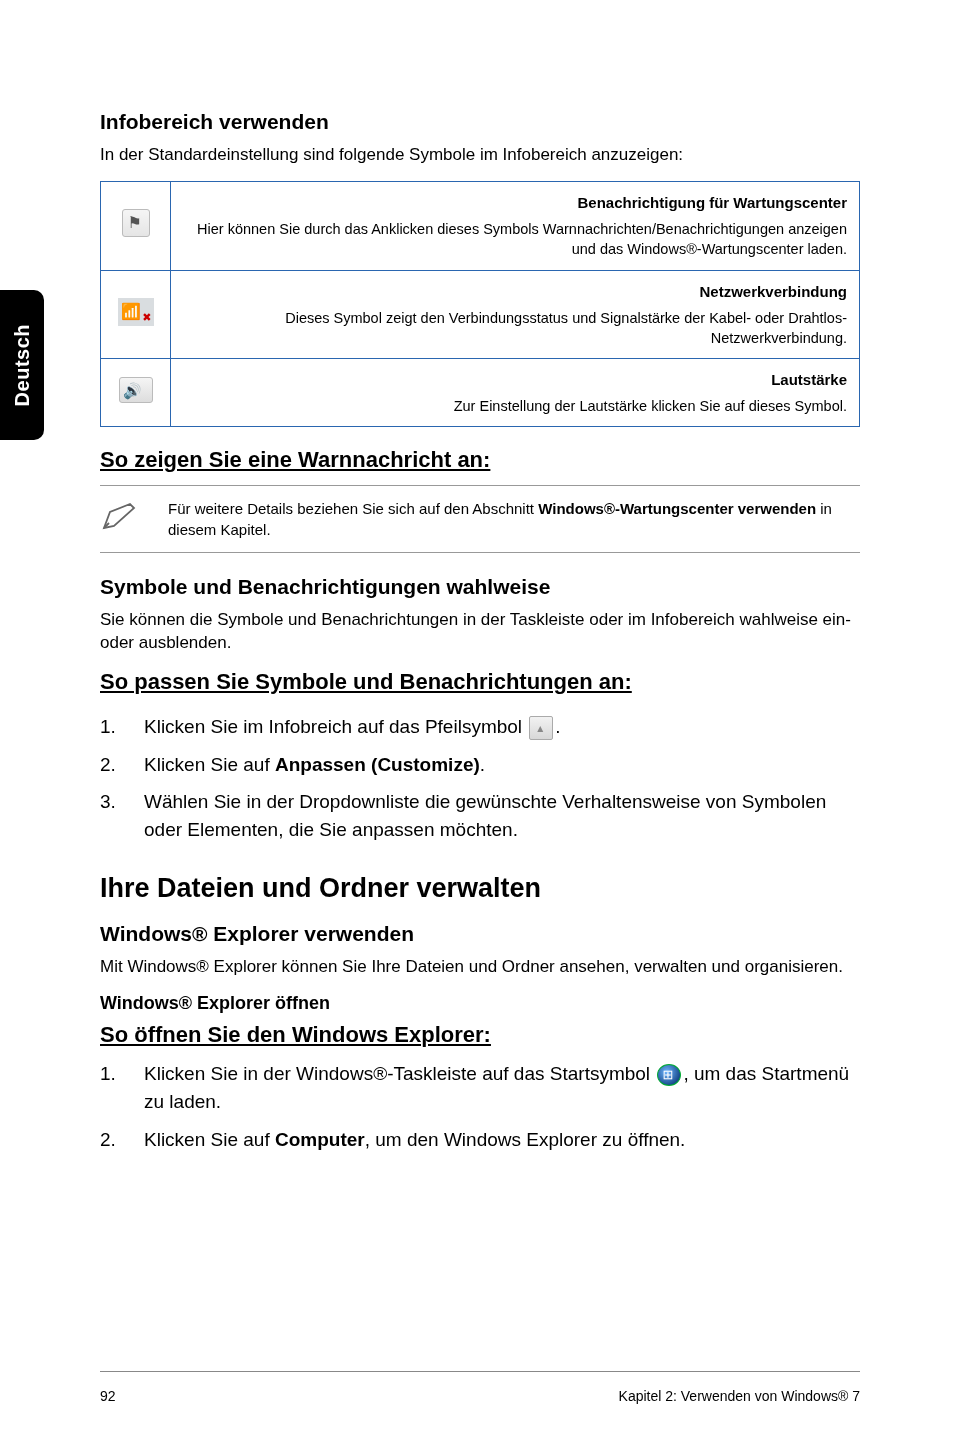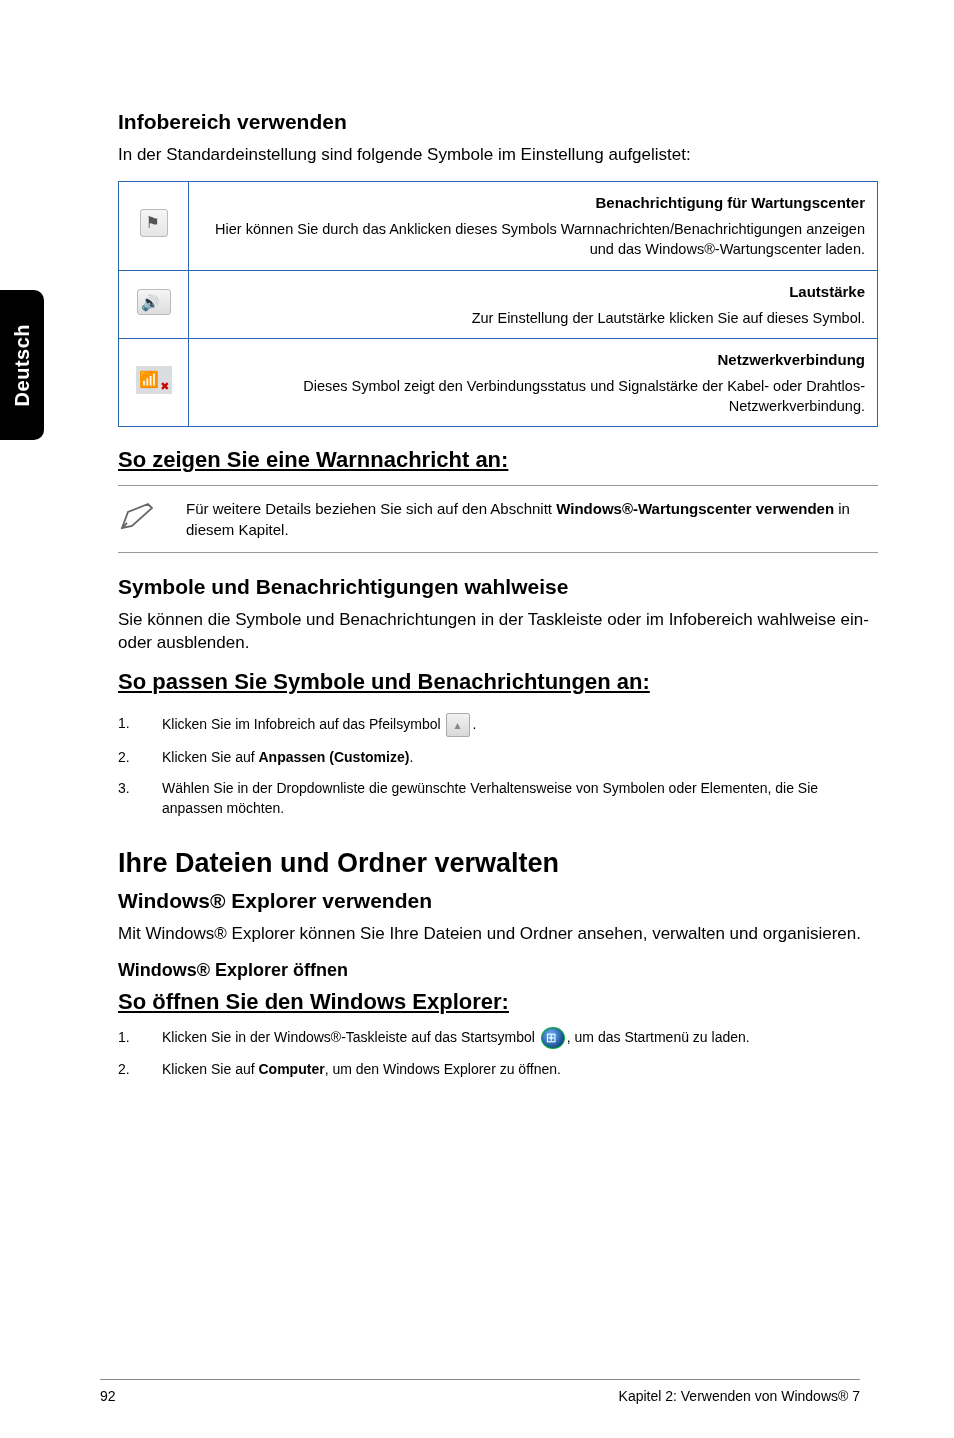--- a/index.html
+++ b/index.html
@@ -27,34 +27,34 @@
   .side-tab span {
     color: #fff;
     font-weight: bold;
     font-size: 20px;
     writing-mode: vertical-rl;
     transform: rotate(180deg);
     letter-spacing: 0.5px;
   }
   .content {
     position: absolute;
-    left: 118px;
+    left: 100px;
     top: 110px;
     width: 760px;
   }
   h2.section {
     font-size: 21px;
     font-weight: bold;
     margin-bottom: 10px;
   }
   h1.big {
     font-size: 27px;
     font-weight: bold;
     margin-top: 30px;
-    margin-bottom: 10px;
+    margin-bottom: 18px;
   }
   p.body {
     font-size: 17px;
     line-height: 1.35;
     margin-bottom: 14px;
   }
   table.info {
     border-collapse: collapse;
     width: 100%;
     margin: 12px 0 20px 0;
@@ -222,78 +222,78 @@
     font-size: 15px;
     line-height: 1.4;
   }
   ol.steps {
     margin: 0 0 16px 0;
     padding-left: 0;
     list-style: none;
     counter-reset: step;
   }
   ol.steps li {
-    font-size: 14px;
+    font-size: 19px;
     line-height: 1.45;
     padding-left: 44px;
     position: relative;
     margin-bottom: 10px;
     counter-increment: step;
   }
   ol.steps li::before {
     content: counter(step) ".";
     position: absolute;
     left: 0;
     top: 0;
   }
   .footer {
     position: absolute;
     bottom: 34px;
     left: 100px;
     width: 760px;
     border-top: 1px solid #888;
-    padding-top: 8px;
+    padding-top: 16px;
     font-size: 14px;
     display: flex;
     justify-content: space-between;
   }
 </style>
 </head>
 <body>
 
 <div class="side-tab">
   <span>Deutsch</span>
 </div>
 
 <div class="content">
 
   <h2 class="section">Infobereich verwenden</h2>
-  <p class="body">In der Standardeinstellung sind folgende Symbole im Einstellung aufgelistet:</p>
+  <p class="body">In der Standardeinstellung sind folgende Symbole im Infobereich anzuzeigen:</p>
 
   <table class="info">
     <tbody>
         <tr>
       <td class="icon-cell"><span class="flag-icon"></span></td>
       <td>
         <strong class="title">Benachrichtigung für Wartungscenter</strong>
         <span>Hier können Sie durch das Anklicken dieses Symbols Warnnachrichten/Benachrichtigungen anzeigen und das Windows®-Wartungscenter laden.</span>
       </td>
     </tr>
     <tr>
+      <td class="icon-cell"><span class="net-icon"></span></td>
+      <td>
+        <strong class="title">Netzwerkverbindung</strong>
+        <span>Dieses Symbol zeigt den Verbindungsstatus und Signalstärke der Kabel- oder Drahtlos-Netzwerkverbindung.</span>
+      </td>
+    </tr>
+    <tr>
       <td class="icon-cell"><span class="vol-icon"></span></td>
       <td>
         <strong class="title">Lautstärke</strong>
         <span>Zur Einstellung der Lautstärke klicken Sie auf dieses Symbol.</span>
-      </td>
-    </tr>
-    <tr>
-      <td class="icon-cell"><span class="net-icon"></span></td>
-      <td>
-        <strong class="title">Netzwerkverbindung</strong>
-        <span>Dieses Symbol zeigt den Verbindungsstatus und Signalstärke der Kabel- oder Drahtlos-Netzwerkverbindung.</span>
       </td>
     </tr>
   </tbody>
     </table>
 
   <h4 class="subsub">So zeigen Sie eine Warnnachricht an:</h4>
 
   <div class="note-box">
     <div class="pencil">
       <svg viewBox="0 0 40 34">

